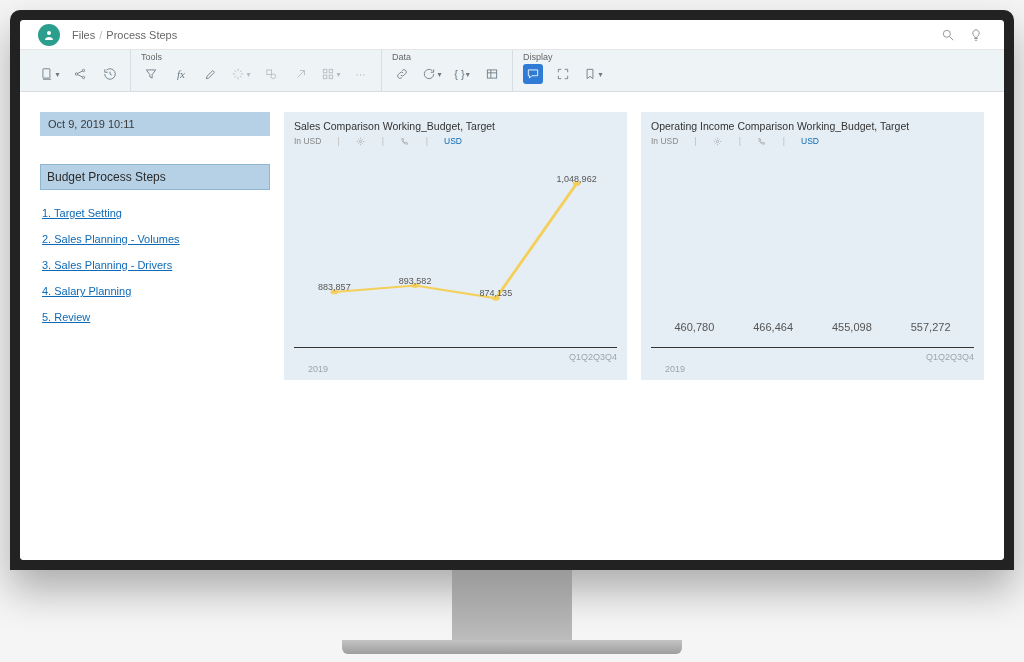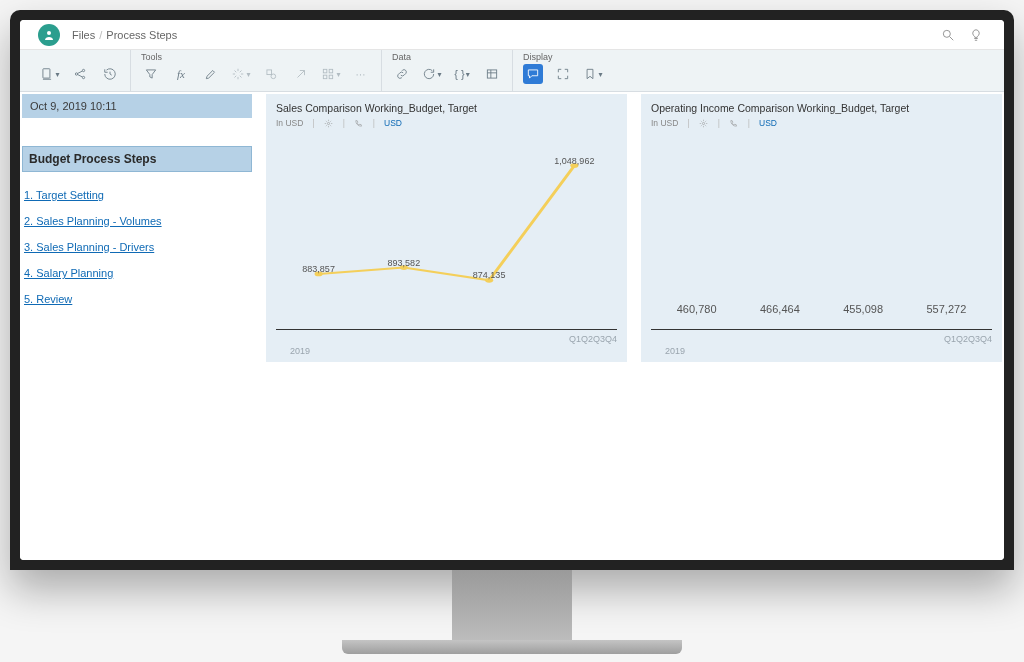--- a/index.html
+++ b/index.html
@@ -96,41 +96,41 @@
     color: #fff;
   }
   .tool-btn svg { width: 14px; height: 14px; fill: none; stroke: currentColor; stroke-width: 1.5; }
   .tool-btn .caret { font-size: 8px; margin-left: 1px; }
   .tool-btn.dim { opacity: 0.45; }
 
   .content {
     flex: 1;
     display: flex;
     gap: 14px;
-    padding: 2px;
+    padding: 20px;
     background: #fff;
     overflow: hidden;
   }
   .sidebar {
     width: 230px;
     display: flex;
     flex-direction: column;
     font-size: 11px;
   }
   .timestamp-box {
     background: #b6d1e6;
     padding: 6px 8px;
     color: #3a3a3a;
     margin-bottom: 28px;
   }
   .steps-header {
     background: #b6d1e6;
     border: 1px solid #8fb7d4;
     padding: 5px 6px;
-    font-weight: bold;
+    font-weight: normal;
     color: #2a2a2a;
     font-size: 12px;
     margin-bottom: 10px;
   }
   .step-link {
     color: #0f6ab5;
     text-decoration: underline;
     padding: 7px 2px;
     display: block;
     cursor: pointer;
@@ -148,21 +148,21 @@
   .chart-title {
     font-size: 10.5px;
     color: #333;
     margin-bottom: 4px;
   }
   .chart-sub {
     font-size: 8.5px;
     color: #888;
     display: flex;
     align-items: center;
-    gap: 9px;
+    gap: 16px;
     margin-bottom: 4px;
   }
   .chart-sub .sep { color: #bbb; }
   .chart-sub .link { color: #0f6ab5; }
   .mini-icon { width:10px; height:10px; display:inline-flex; align-items:center; justify-content:center; }
   .mini-icon svg { width:9px; height:9px; stroke:#888; fill:none; stroke-width:1.4; }
 
   .plot-area {
     flex: 1;
     position: relative;

